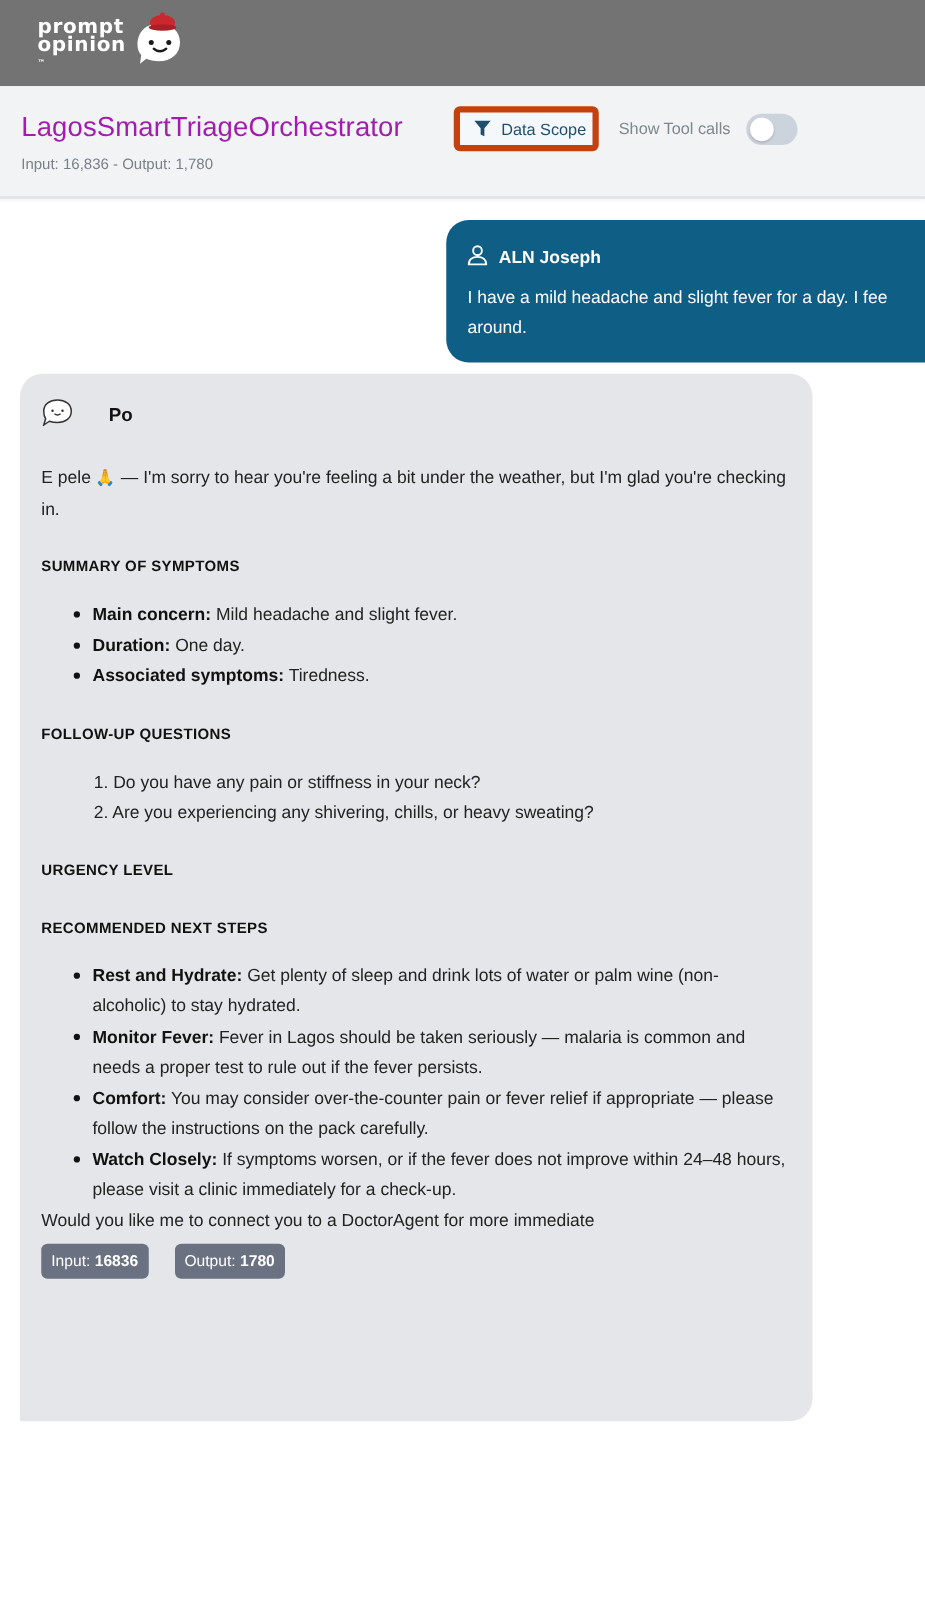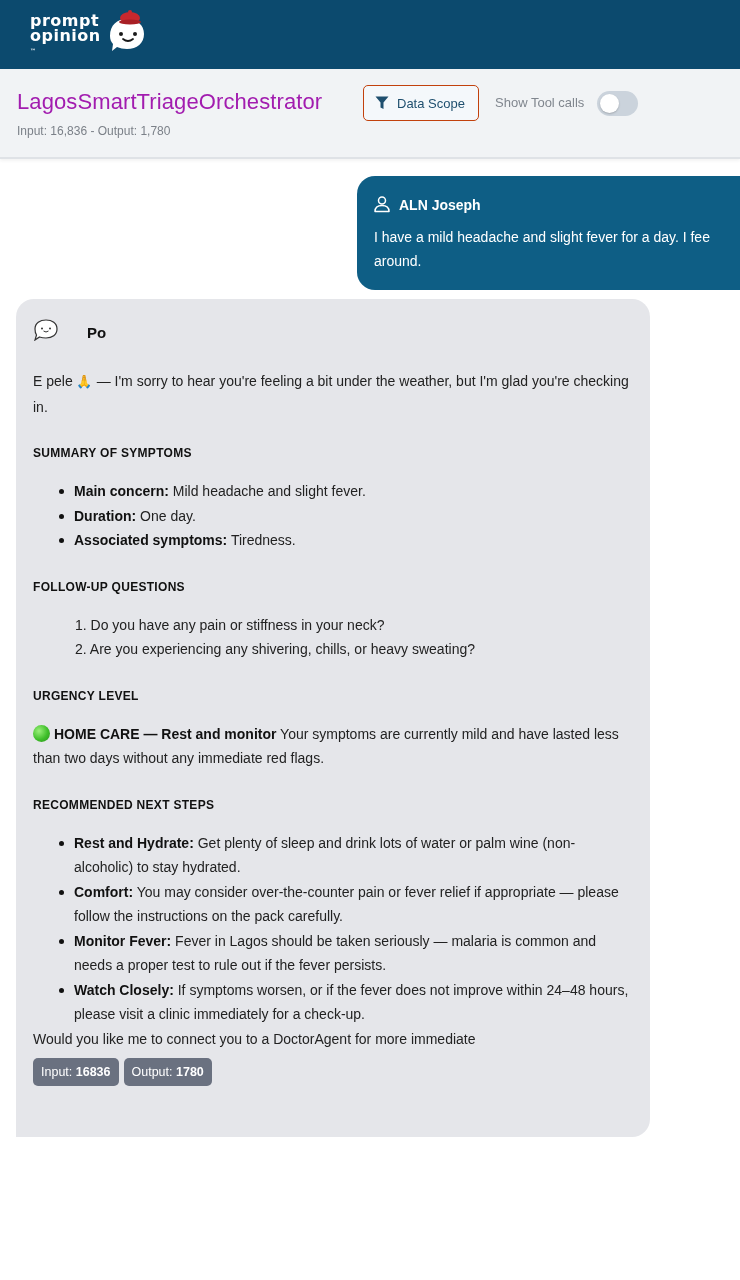--- a/index.html
+++ b/index.html
@@ -1,28 +1,28 @@
 <!DOCTYPE html>
 <html><head>
 <meta charset="utf-8">
 <style>
   * { box-sizing: border-box; margin: 0; padding: 0; }
   html, body { width: 740px; height: 1280px; overflow: hidden; background: #ffffff; }
   body { font-family: "Liberation Sans", "DejaVu Sans", sans-serif; color: #1a1a1a; position: relative; }
 
-  .topbar { position: absolute; left: 0; top: 0; width: 740px; height: 69px; background: #0c4a6e; }
+  .topbar { position: absolute; left: 0; top: 0; width: 740px; height: 69px; background: #737373; }
   .logo-text { position: absolute; left: 30px; top: 13px; color: #ffffff; font-weight: bold; font-size: 16px; line-height: 15px; letter-spacing: 0.5px; font-family: "DejaVu Sans", sans-serif; }
   .logo-text span { display: block; }
   .logo-tm { font-size: 6px; vertical-align: top; }
   .logo-mascot { position: absolute; left: 104px; top: 9px; width: 46px; height: 44px; }
 
   .subheader { position: absolute; left: 0; top: 69px; width: 740px; height: 90px; background: #f1f3f5; border-bottom: 2px solid #dfe2e6; box-shadow: 0 2px 3px rgba(0,0,0,0.05); }
   .app-title { position: absolute; left: 17px; top: 20px; font-size: 22px; color: #a21caf; letter-spacing: 0.1px; }
   .app-tokens { position: absolute; left: 17px; top: 55px; font-size: 12px; color: #7b8088; }
-  .scope-btn { position: absolute; left: 363px; top: 16px; width: 116px; height: 36px; border: 1px solid #c2410c; border-radius: 5px; background: #f4f8fb; display: flex; align-items: center; padding-left: 11px; cursor: pointer; }
+  .scope-btn { position: absolute; left: 363px; top: 16px; width: 116px; height: 36px; border: 5px solid #c2410c; border-radius: 5px; background: #f4f8fb; display: flex; align-items: center; padding-left: 11px; cursor: pointer; }
   .scope-btn svg { width: 14px; height: 14px; margin-right: 8px; }
   .scope-label { font-size: 13px; color: #1e4f6e; }
   .toggle-label { position: absolute; left: 495px; top: 26px; font-size: 13px; color: #80868e; }
   .toggle { position: absolute; left: 597px; top: 22px; width: 41px; height: 25px; border-radius: 13px; background: #cbd3dc; cursor: pointer; }
   .toggle-knob { position: absolute; left: 3px; top: 3px; width: 19px; height: 19px; border-radius: 50%; background: #ffffff; box-shadow: 0 1px 2px rgba(0,0,0,0.2); }
 
   .user-bubble { position: absolute; left: 357px; top: 176px; width: 400px; height: 114px; background: #0e5e85; border-radius: 18px 0 0 18px; color: #ffffff; overflow: hidden; }
   .user-name-row { position: absolute; left: 16px; top: 19px; display: flex; align-items: flex-end; }
   .user-name-row svg { width: 18px; height: 18px; margin-right: 8px; }
   .user-name { font-weight: bold; font-size: 14px; }
@@ -37,21 +37,21 @@
   .bot-content p { margin: 0; }
   .h { font-weight: bold; font-size: 12px; letter-spacing: 0.3px; color: #111; margin-top: 22px; margin-bottom: 14px; line-height: 24px; }
   ul.bl { list-style: none; margin-left: 41px; }
   ul.bl li { position: relative; }
   ul.bl li::before { content: ""; position: absolute; left: -15px; top: 10px; width: 5px; height: 5px; border-radius: 50%; background: #111; }
   ol.nl { list-style: none; margin-left: 42px; }
   b { font-weight: bold; color: #111; }
   .green-dot { display: inline-block; width: 17px; height: 17px; border-radius: 50%; background: radial-gradient(circle at 35% 35%, #9af07a 0%, #3fbf2a 55%, #2a8e1c 100%); vertical-align: -3px; margin-right: 4px; }
   .pray { display: inline-block; font-size: 13px; }
   .closing { margin-top: 14px; }
-  .badges { display: flex; gap: 5px; margin-top: 7px; }
+  .badges { display: flex; gap: 21px; margin-top: 7px; }
   .badge { background: #6a7180; color: #ffffff; font-size: 12.5px; border-radius: 5px; padding: 0 8px; height: 28px; line-height: 28px; }
 </style>
 </head>
 <body>
 
 <div class="topbar">
   <div class="logo-text">
     <span>prompt</span>
     <span>
         <span>opinion</span>
@@ -119,27 +119,26 @@
       <li><b>Associated symptoms:</b><span> Tiredness.</span></li>
     </ul>
 
     <div class="h">FOLLOW-UP QUESTIONS</div>
     <ol class="nl">
       <li>1. Do you have any pain or stiffness in your neck?</li>
       <li>2. Are you experiencing any shivering, chills, or heavy sweating?</li>
     </ol>
 
     <div class="h">URGENCY LEVEL</div>
-    <p><span class="green-dot"></span><b>HOME CARE — Rest and monitor</b><span> Your symptoms are currently mild and have lasted less than two days without any immediate red flags.</span></p>
 
     <div class="h">RECOMMENDED NEXT STEPS</div>
     <ul class="bl">
       <li><b>Rest and Hydrate:</b><span> Get plenty of sleep and drink lots of water or palm wine (non-alcoholic) to stay hydrated.</span></li>
+      <li><b>Monitor Fever:</b><span> Fever in Lagos should be taken seriously — malaria is common and needs a proper test to rule out if the fever persists.</span></li>
       <li><b>Comfort:</b><span> You may consider over-the-counter pain or fever relief if appropriate — please follow the instructions on the pack carefully.</span></li>
-      <li><b>Monitor Fever:</b><span> Fever in Lagos should be taken seriously — malaria is common and needs a proper test to rule out if the fever persists.</span></li>
       <li><b>Watch Closely:</b><span> If symptoms worsen, or if the fever does not improve within 24–48 hours, please visit a clinic immediately for a check-up.</span></li>
     </ul>
 
     <p class="closing">Would you like me to connect you to a DoctorAgent for more immediate</p>
 
     <div class="badges">
       <span class="badge"><span>Input: </span><b style="color:#fff">16836</b></span>
       <span class="badge"><span>Output: </span><b style="color:#fff">1780</b></span>
     </div>
   </div>

